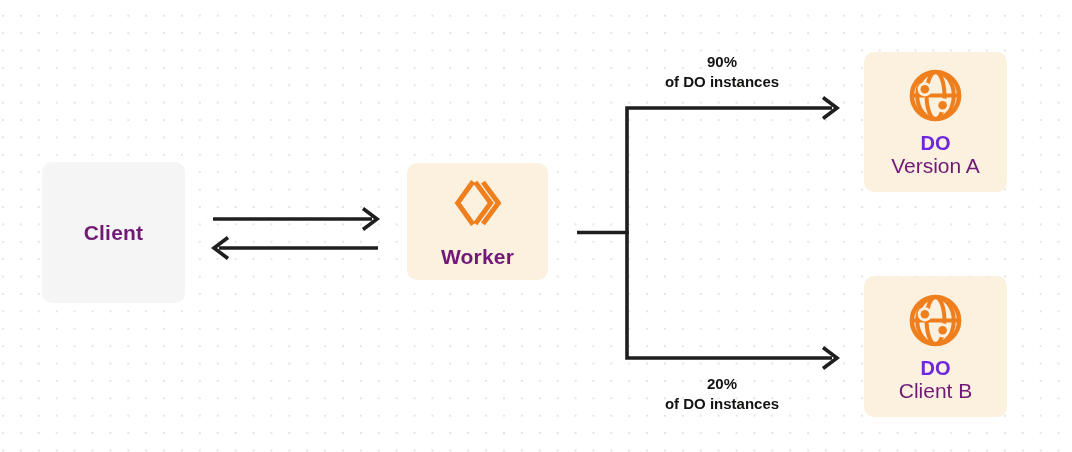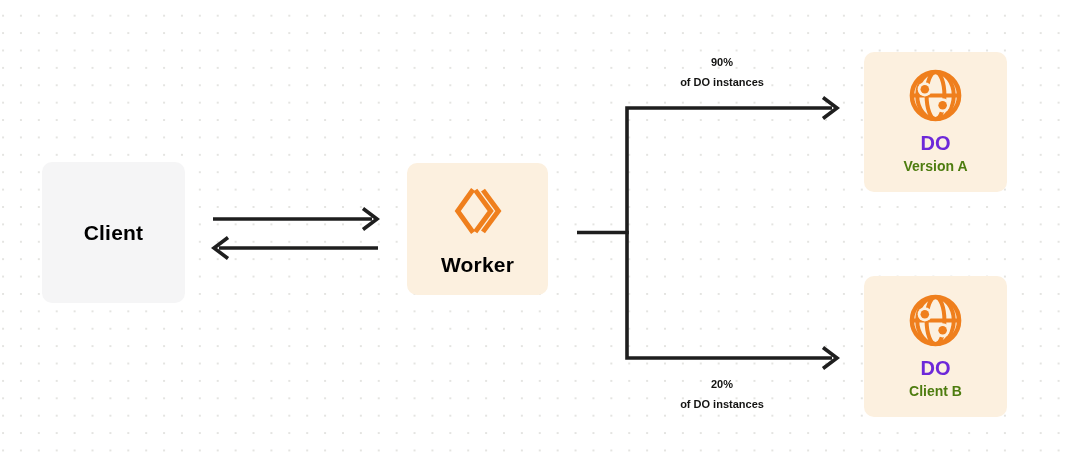--- a/index.html
+++ b/index.html
@@ -30,59 +30,59 @@
     align-items: center;
     justify-content: center;
   }
   .node-client {
     left: 42px; top: 162px;
     width: 143px; height: 141px;
     background: #f5f5f6;
   }
   .node-worker {
     left: 407px; top: 163px;
-    width: 141px; height: 132px;
+    width: 141px; height: 117px;
     background: #fcf0df;
   }
   .node-do-a {
     left: 864px; top: 52px;
     width: 143px; height: 140px;
     background: #fcf0df;
   }
   .node-do-b {
     left: 864px; top: 276px;
     width: 143px; height: 141px;
     background: #fcf0df;
   }
   .node-label {
     font-size: 21px;
     font-weight: 700;
-    color: #000000;
+    color: #701a75;
     letter-spacing: 0.2px;
   }
   .node-worker .node-label { margin-top: 13px; }
   .do-title {
     font-size: 20px;
     font-weight: 700;
     color: #6d28d9;
     margin-top: 8px;
     line-height: 23px;
   }
   .do-subtitle {
-    font-size: 14px;
-    font-weight: 700;
-    color: #4d7c0f;
+    font-size: 21px;
+    font-weight: 400;
+    color: #701a75;
     line-height: 22px;
   }
   .pct-label {
     position: absolute;
     left: 627px;
     width: 190px;
     text-align: center;
-    font-size: 11px;
+    font-size: 15px;
     line-height: 20px;
     font-weight: 600;
     color: #131312;
   }
   .pct-label-top { top: 52px; }
   .pct-label-bottom { top: 374px; }
   .pct-label span { display: block; }
   .worker-icon-svg { width: 55px; height: 58px; display: block; }
   .globe-icon-svg { width: 57px; height: 57px; display: block; }
 </style>

